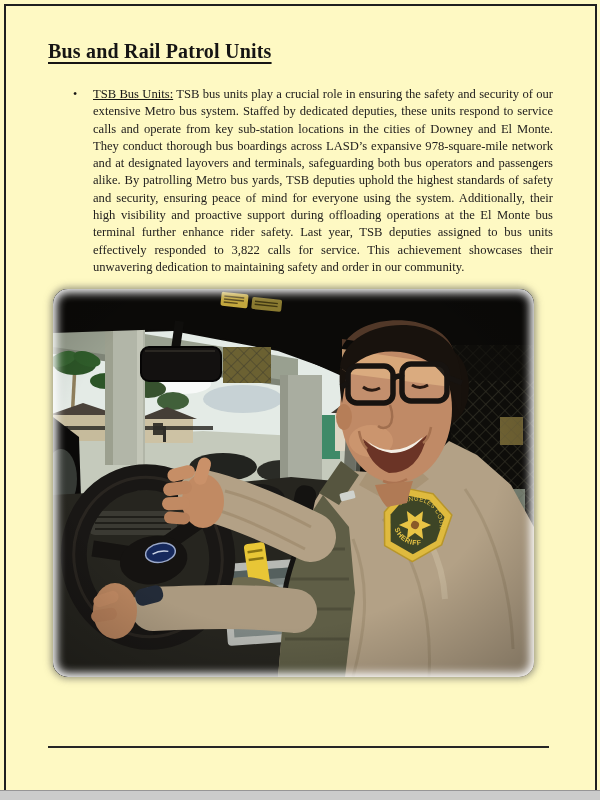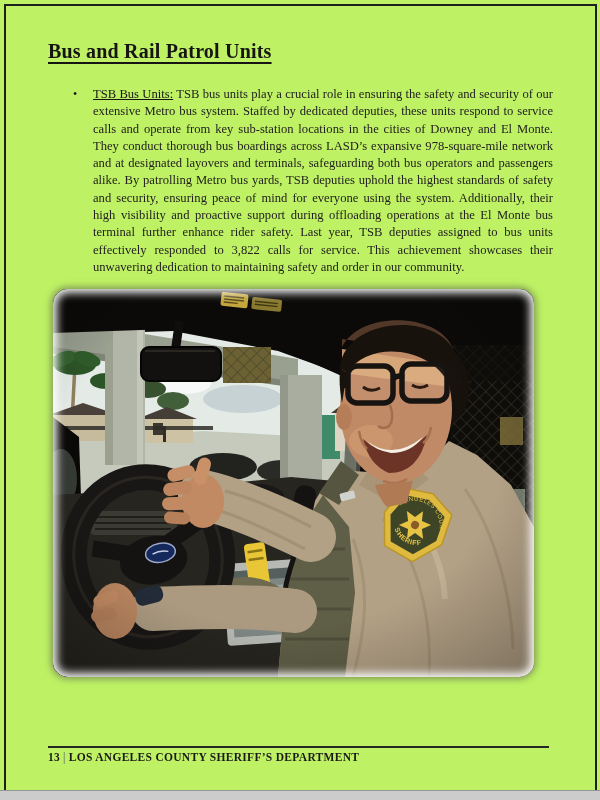--- a/index.html
+++ b/index.html
@@ -1,16 +1,16 @@
 <!DOCTYPE html>
 <html><head>
 <meta charset="utf-8">
 <style>
   html,body{margin:0;padding:0;background:#ffffff;}
-  .page{position:relative;width:600px;height:800px;background:#bef264;overflow:hidden;
+  .page{position:relative;width:600px;height:800px;background:#fef9c3;overflow:hidden;
         font-family:"Liberation Serif","DejaVu Serif",serif;color:#1f1e1d;}
   .page-frame{position:absolute;top:4px;left:4px;right:3px;bottom:9px;
         border:2px solid #1f1f1f;border-bottom:none;pointer-events:none;}
   .title{position:absolute;left:48px;top:40px;margin:0;font-size:20px;font-weight:700;
         letter-spacing:.2px;text-decoration:underline;text-decoration-thickness:1.5px;
         text-underline-offset:4px;color:#161514;}
   .bullet-row{position:absolute;left:73px;top:86px;width:482px;display:flex;}
   .bullet-marker{width:20px;flex:0 0 20px;font-size:12px;line-height:17.3px;color:#161514;}
   .para{width:460px;margin:0;font-size:12.6px;line-height:17.3px;text-align:justify;
         color:#23211f;}
@@ -240,18 +240,15 @@
         </g>
         <path d="M322,196 C326,208 330,214 334,218 L354,214 C356,206 358,198 360,192 Z" fill="#b07a55"></path>
       </g>
 
       <rect x="0" y="0" width="481" height="388" fill="url(#vig)"></rect>
     </svg>
     <div class="soft-edge"></div>
   </div>
 
   <div class="footer-rule"></div>
-  <div class="footer">
-    <span>13</span><span class="sep">|</span><span>LOS ANGELES COUNTY SHERIFF’S DEPARTMENT</span>
-  </div>
 
   <div class="bottom-strip"></div>
 </div>
 
 </body></html>

